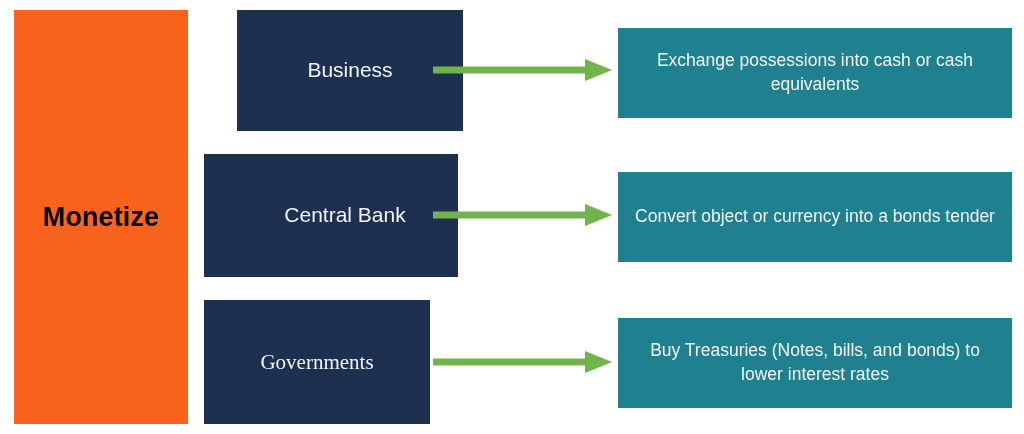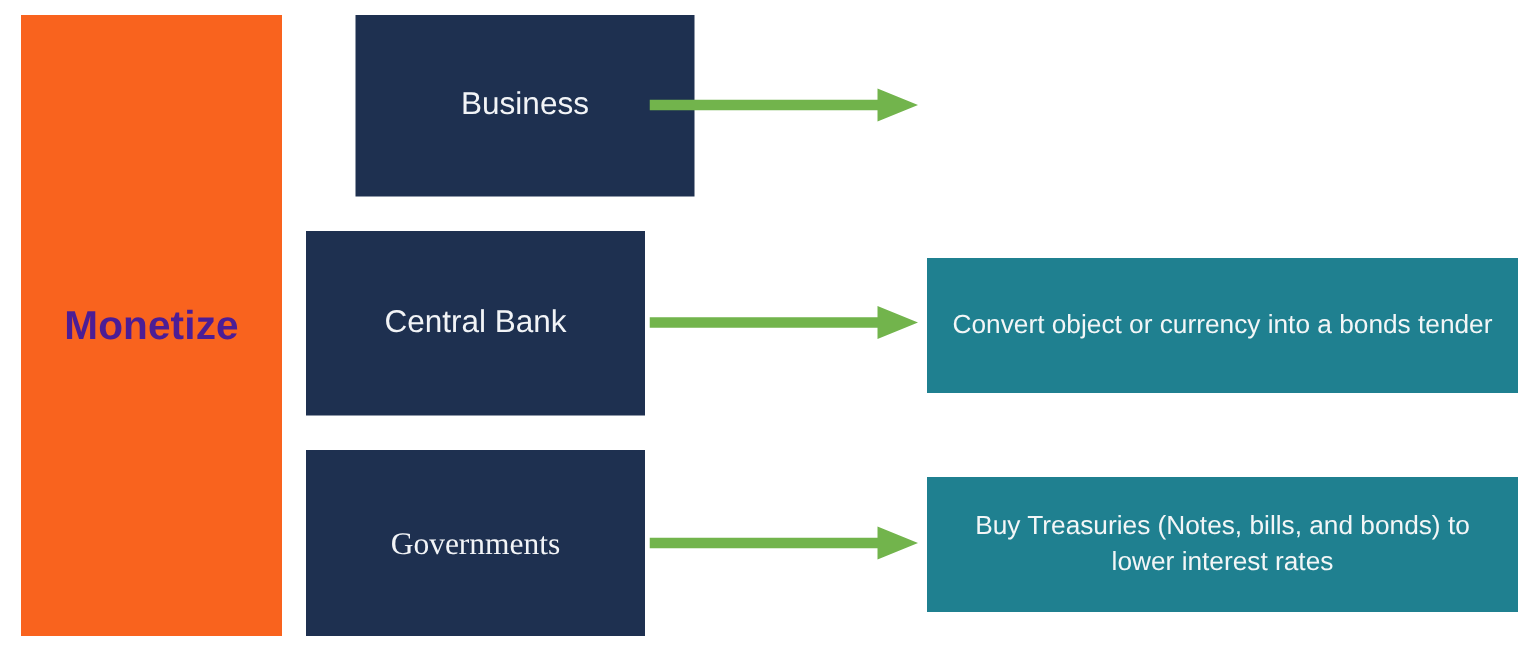--- a/index.html
+++ b/index.html
@@ -26,40 +26,40 @@
     left: 14px;
     top: 10px;
     width: 174px;
     height: 414px;
     background: #f9631e;
     display: flex;
     align-items: center;
     justify-content: center;
   }
   .master-label {
-    color: #4c1d95;
+    color: #000000;
     font-size: 27px;
     font-weight: bold;
     letter-spacing: 0.1px;
     text-align: center;
     line-height: 1.2;
   }
 
   
   .actor-box {
     position: absolute;
     left: 204px;
     width: 226px;
     background: #1e3050;
     display: flex;
     align-items: center;
     justify-content: center;
   }
   .actor-box.r0 { top: 10px;  height: 121px; margin-left: 33px; }
-  .actor-box.r1 { top: 154px; height: 123px; }
+  .actor-box.r1 { top: 154px; height: 123px; padding-left: 28px; }
   .actor-box.r2 { top: 300px; height: 124px; font-family: Liberation Serif, serif; }
   .actor-label {
     color: #f2f4f7;
     font-size: 21px;
     font-weight: normal;
     text-align: center;
     line-height: 1.25;
   }
 
   
@@ -108,20 +108,23 @@
   </div>
 
   <div class="actor-box r0">
     <span class="actor-label">Business</span>
   </div>
   <div class="arrow r0">
     <svg width="180" height="26" viewBox="0 0 180 26" xmlns="http://www.w3.org/2000/svg">
       <polygon points="0,9.5 152,9.5 152,2 179,13 152,24 152,16.5 0,16.5" fill="#72b44c"></polygon>
     </svg>
   </div>
+  <div class="desc-box r0">
+    <span class="desc-label">Exchange possessions into cash or cash equivalents</span>
+  </div>
 
   <div class="actor-box r1">
     <span class="actor-label">Central Bank</span>
   </div>
   <div class="arrow r1">
     <svg width="180" height="26" viewBox="0 0 180 26" xmlns="http://www.w3.org/2000/svg">
       <polygon points="0,9.5 152,9.5 152,2 179,13 152,24 152,16.5 0,16.5" fill="#72b44c"></polygon>
     </svg>
   </div>
   <div class="desc-box r1">

